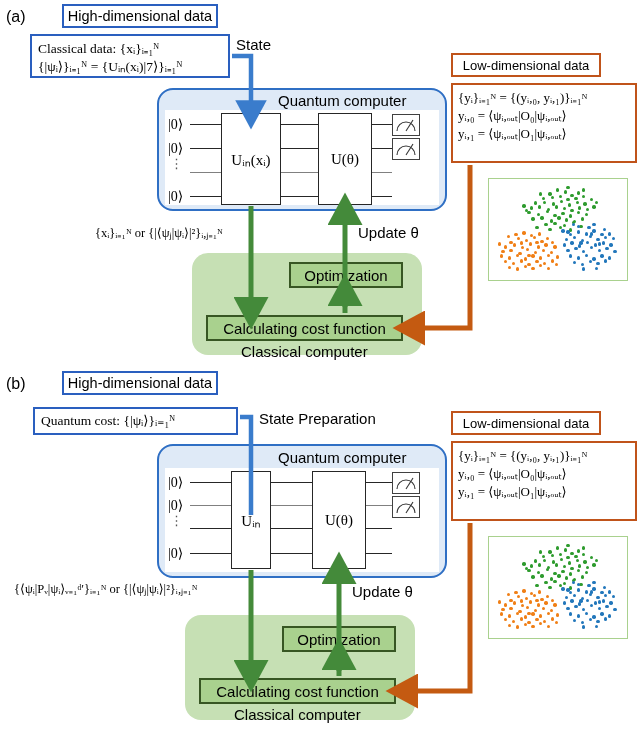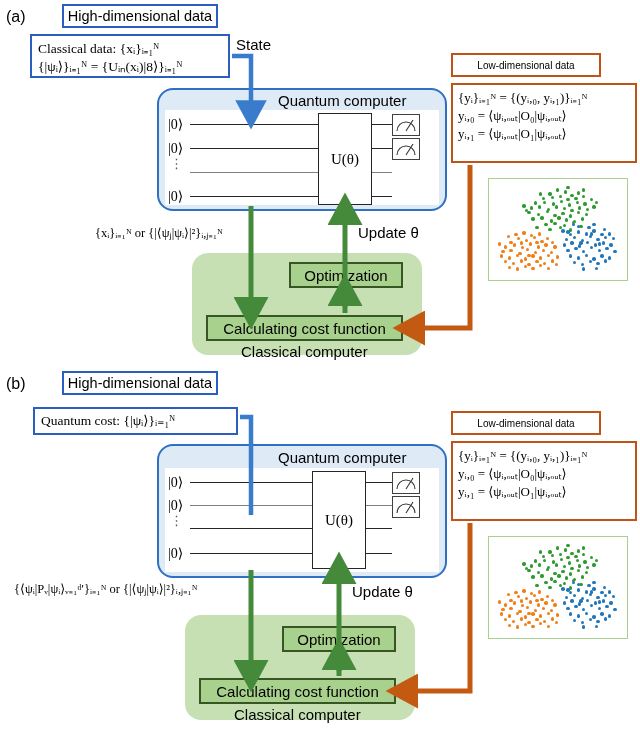--- a/index.html
+++ b/index.html
@@ -10,21 +10,21 @@
   #panel-b{top:365px;}
 
   .pl{position:absolute;font-size:16px;font-weight:400;color:#000;}
 
   
   .boxblue{position:absolute;border:2px solid #2a5fbf;background:#fff;
            box-sizing:border-box;display:flex;align-items:center;
            justify-content:center;font-size:14.5px;line-height:1.25;}
   .boxorange{position:absolute;border:2px solid #c0531a;background:#fff;
            box-sizing:border-box;display:flex;align-items:center;
-           justify-content:center;font-size:10px;}
+           justify-content:center;font-size:13px;}
   .mathbox{position:absolute;border:2px solid #2a5fbf;background:#fff;
            box-sizing:border-box;padding:3px 6px;font-size:13.5px;}
   .mathbox-o{position:absolute;border:2px solid #c0531a;background:#fff;
            box-sizing:border-box;padding:3px 5px;font-size:13.5px;}
 
   
   .qc-panel{position:absolute;border:2.5px solid #2f6fc4;background:#dfeaf7;
             border-radius:16px;box-sizing:border-box;}
   .qc-inner{position:absolute;background:#fff;}
   .cc-panel{position:absolute;background:#c6e0b4;border-radius:16px;}
@@ -62,39 +62,40 @@
 <body>
 
 <div class="panel" id="panel-a">
 
   <div class="pl" style="left:6px;top:8px;">(a)</div>
 
   <div class="boxblue" style="left:62px;top:4px;width:156px;height:24px;">High-dimensional data</div>
 
   <div class="mathbox" style="left:30px;top:34px;width:200px;height:44px;">
     <div class="mser">Classical data: {xᵢ}ᵢ₌₁ᴺ</div>
-    <div class="mser">{|ψᵢ⟩}ᵢ₌₁ᴺ = {Uᵢₙ(xᵢ)|8⟩}ᵢ₌₁ᴺ</div>
+    <div class="mser">{|ψᵢ⟩}ᵢ₌₁ᴺ = {Uᵢₙ(xᵢ)|7⟩}ᵢ₌₁ᴺ</div>
   </div>
 
   <div class="pl" style="left:236px;top:36px;font-size:15px;">State</div>
 
   <div class="qc-panel" style="left:157px;top:88px;width:290px;height:123px;"></div>
   <div class="region-title" style="left:278px;top:92px;">Quantum computer</div>
   <div class="qc-inner" style="left:165px;top:110px;width:274px;height:95px;"></div>
 
   <div class="wire" style="left:190px;top:124px;width:230px;"></div>
   <div class="wire" style="left:190px;top:148px;width:230px;"></div>
   <div class="wire gray" style="left:190px;top:172px;width:202px;"></div>
   <div class="wire" style="left:190px;top:196px;width:202px;"></div>
 
   <div class="ket mser" style="left:168px;top:116px;">|0⟩</div>
   <div class="ket mser" style="left:168px;top:140px;">|0⟩</div>
   <div class="vdots" style="left:170px;top:162px;width:12px;">⋮</div>
   <div class="ket mser" style="left:168px;top:188px;">|0⟩</div>
 
+  <div class="gate mser" style="left:221px;top:113px;width:60px;height:92px;">Uᵢₙ(xᵢ)</div>
   <div class="gate mser" style="left:318px;top:113px;width:54px;height:92px;">U(θ)</div>
 
   <div class="meter" style="left:392px;top:114px;width:28px;height:22px;">
     <svg width="26" height="20" viewBox="0 0 26 20">
         <path d="M4 16 A9 9 0 0 1 22 16" fill="none" stroke="#333" stroke-width="1.1"></path>
         <line x1="13" y1="16" x2="20" y2="5" stroke="#333" stroke-width="1.1"></line>
       </svg>
   </div>
   <div class="meter" style="left:392px;top:138px;width:28px;height:22px;">
     <svg width="26" height="20" viewBox="0 0 26 20">
@@ -310,35 +311,37 @@
 <div class="panel" id="panel-b">
 
   <div class="pl" style="left:6px;top:10px;">(b)</div>
 
   <div class="boxblue" style="left:62px;top:6px;width:156px;height:24px;">High-dimensional data</div>
 
   <div class="mathbox" style="left:33px;top:42px;width:205px;height:28px;">
     <div class="mser">Quantum cost: {|ψᵢ⟩}ᵢ₌₁ᴺ</div>
   </div>
 
+  <div class="pl" style="left:259px;top:45px;font-size:15px;">State Preparation</div>
 
   <div class="qc-panel" style="left:157px;top:79px;width:290px;height:134px;"></div>
   <div class="region-title" style="left:278px;top:84px;">Quantum computer</div>
   <div class="qc-inner" style="left:165px;top:103px;width:274px;height:104px;"></div>
 
   <div class="wire" style="left:190px;top:117px;width:230px;"></div>
   <div class="wire gray" style="left:190px;top:140px;width:230px;"></div>
   <div class="wire" style="left:190px;top:163px;width:202px;"></div>
   <div class="wire" style="left:190px;top:188px;width:202px;"></div>
 
   <div class="ket mser" style="left:168px;top:109px;">|0⟩</div>
   <div class="ket mser" style="left:168px;top:132px;">|0⟩</div>
   <div class="vdots" style="left:170px;top:154px;width:12px;">⋮</div>
   <div class="ket mser" style="left:168px;top:180px;">|0⟩</div>
 
+  <div class="gate mser" style="left:231px;top:106px;width:40px;height:98px;">Uᵢₙ</div>
   <div class="gate mser" style="left:312px;top:106px;width:54px;height:98px;">U(θ)</div>
 
   <div class="meter" style="left:392px;top:107px;width:28px;height:22px;">
     <svg width="26" height="20" viewBox="0 0 26 20">
         <path d="M4 16 A9 9 0 0 1 22 16" fill="none" stroke="#333" stroke-width="1.1"></path>
         <line x1="13" y1="16" x2="20" y2="5" stroke="#333" stroke-width="1.1"></line>
       </svg>
   </div>
   <div class="meter" style="left:392px;top:131px;width:28px;height:22px;">
     <svg width="26" height="20" viewBox="0 0 26 20">

